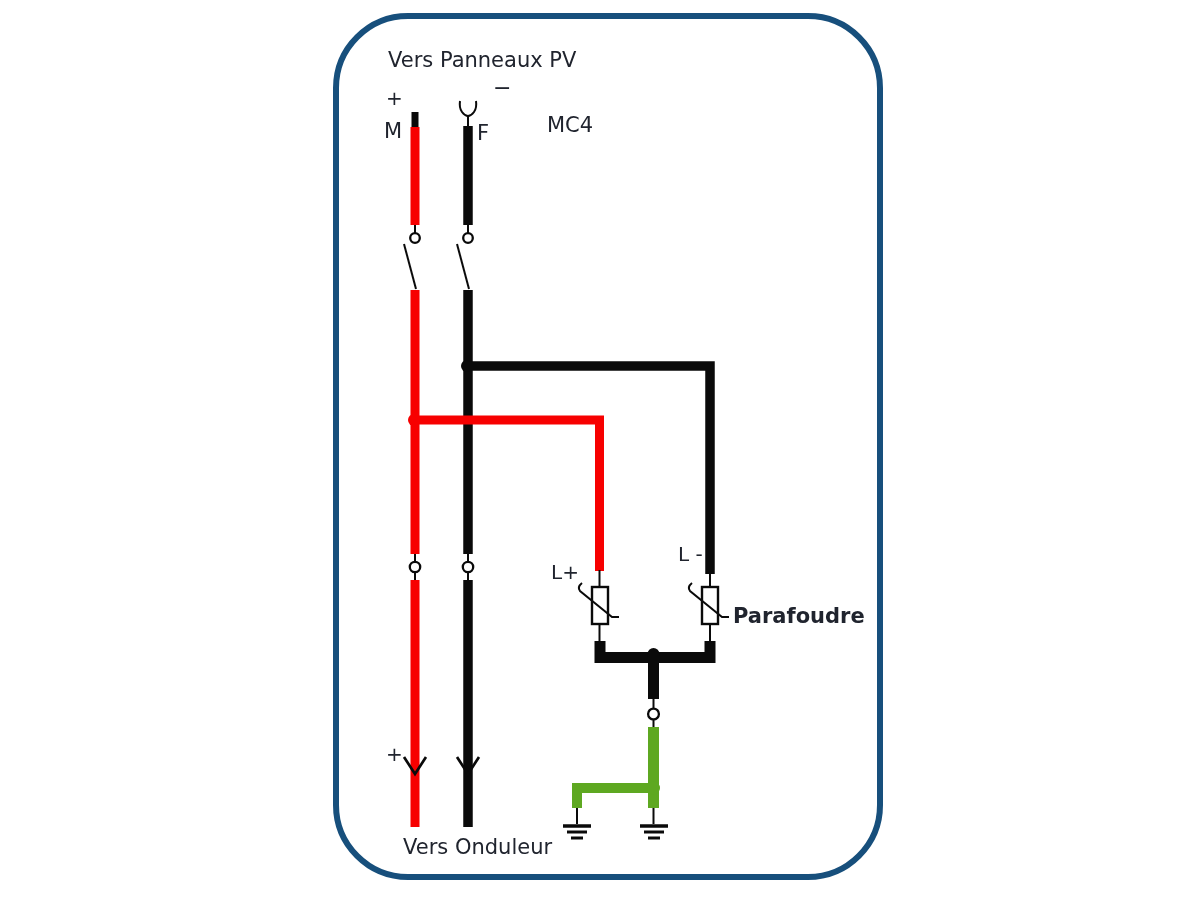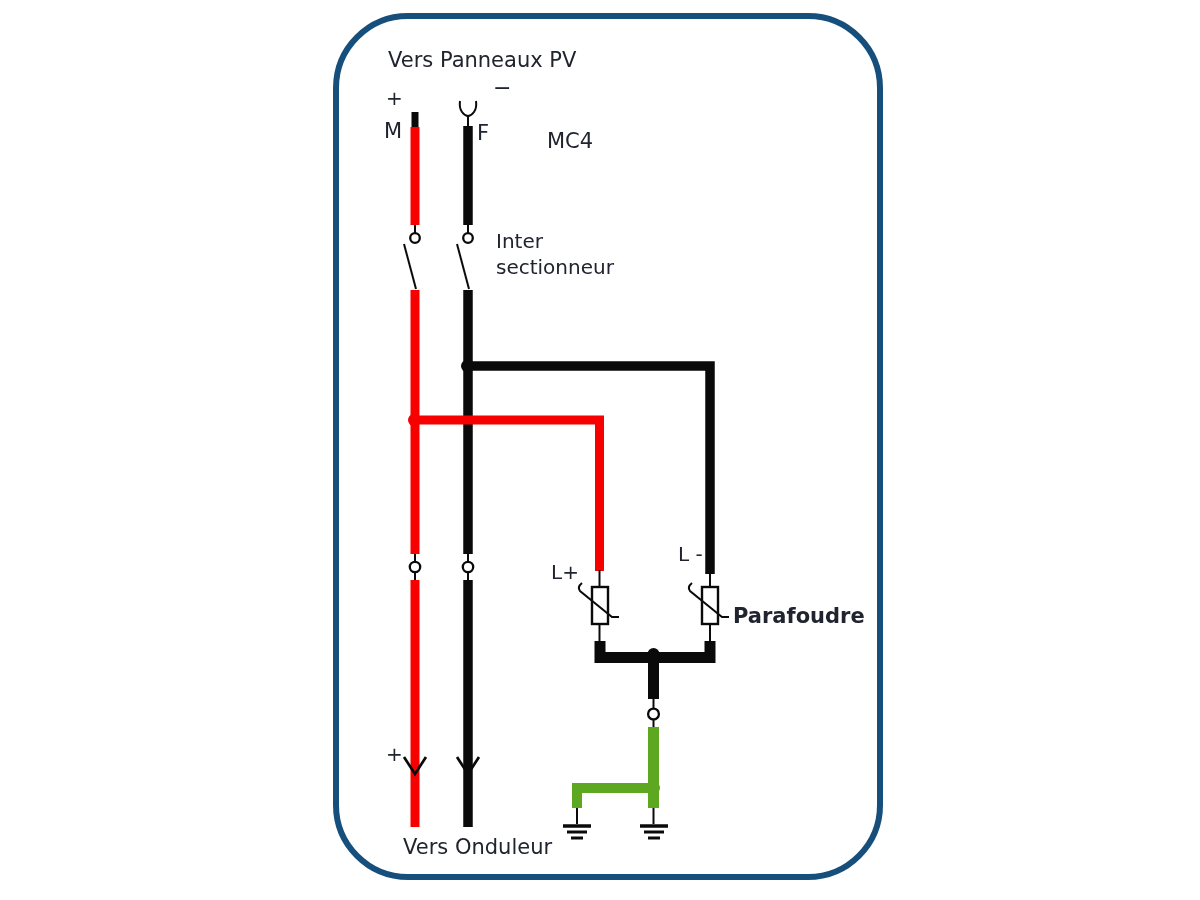--- a/index.html
+++ b/index.html
@@ -36,23 +36,21 @@
 
 <div id="canvas">
 
   <div class="frame"></div>
 
   <div class="lbl fs21" style="left:388px;top:47px;">Vers Panneaux PV</div>
   <div class="lbl fs20" style="left:386px;top:85px;">+</div>
   <div class="lbl fs22" style="left:493px;top:73px;">−</div>
   <div class="lbl fs21" style="left:384px;top:118px;">M</div>
   <div class="lbl fs21" style="left:477px;top:120px;">F</div>
-  <div class="lbl fs21" style="left:547px;top:128px;">MC4</div>
-  <div class="lbl fs20" style="left:496px;top:228px;">Inter
-sectionneur</div>
+  <div class="lbl fs21" style="left:547px;top:112px;">MC4</div>
   <div class="lbl fs20" style="left:551px;top:559px;">L+</div>
   <div class="lbl fs20" style="left:678px;top:541px;">L -</div>
   <div class="lbl fs21" style="left:733px;top:603px;font-weight:bold;">Parafoudre</div>
   <div class="lbl fs20" style="left:386px;top:741px;">+</div>
   <div class="lbl fs21" style="left:368px;top:834px;margin-left:35px;">Vers Onduleur</div>
 
   <svg class="wires" viewBox="0 0 1200 900">
 
     <path d="M460,101 q-1,7 2,11 q3,4 6,4 q3,0 6,-4 q3,-4 2,-11" class="thin w-black"></path>
     <line x1="468" y1="116" x2="468" y2="127" class="thin w-black"></line>

